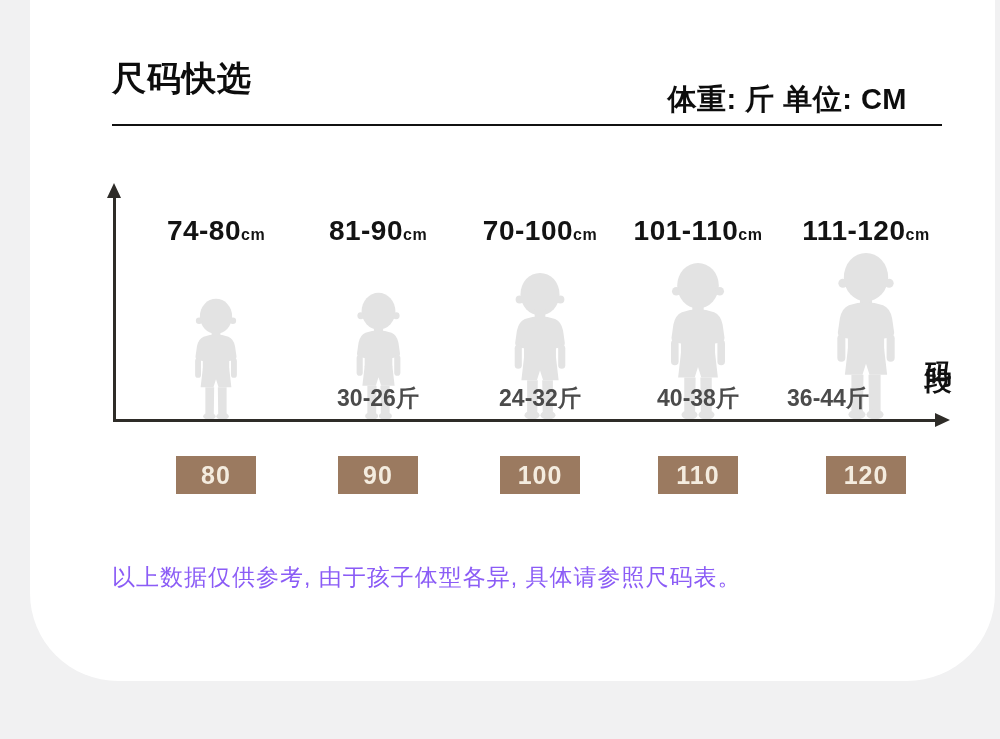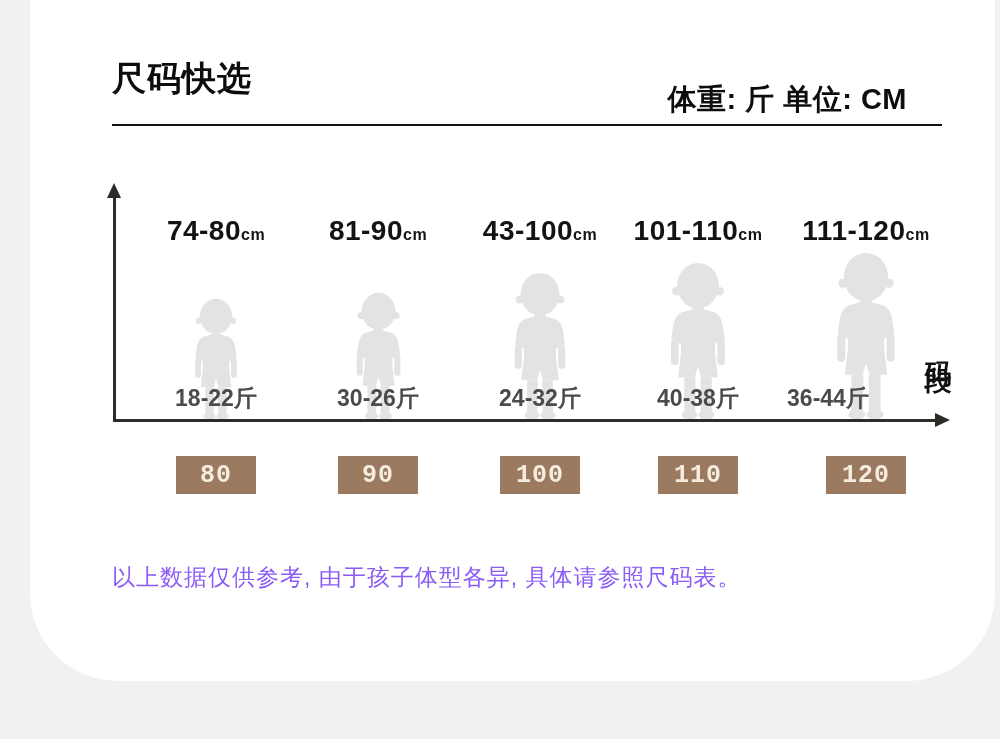--- a/index.html
+++ b/index.html
@@ -52,21 +52,21 @@
   .col-label .unit{font-size:16px;font-weight:700;vertical-align:baseline;}
   .kid{position:absolute;z-index:1;}
   .weight-label{
     position:absolute;top:383px;width:180px;text-align:center;z-index:3;
     font-size:23px;font-weight:600;color:#4b4b4b;
   }
   .size-box{
     position:absolute;top:456px;width:80px;height:38px;z-index:3;
     background:#9b7a60;color:#f4ecdf;
     display:flex;align-items:center;justify-content:center;
-    font-size:25px;font-weight:600;letter-spacing:1px;font-family:Liberation Mono, monospace;
+    font-size:25px;font-weight:600;letter-spacing:1px;
   }
   .note{
     position:absolute;left:82px;top:562px;
     font-size:23px;color:#8b5cf6;letter-spacing:1px;z-index:2;
   }
 </style>
 </head>
 <body>
 
 <svg width="0" height="0" style="position:absolute" aria-hidden="true">
@@ -99,34 +99,33 @@
   <div class="h-axis"></div>
   <div class="h-arrow"></div>
   <div class="axis-label-right">码段</div>
 
   <div class="col-label" style="left:96px">
     <span>74-80</span><span class="unit">cm</span>
   </div>
   <svg class="kid" style="left:147px;top:298px" width="78" height="123">
       <use href="#kid-shape"></use>
     </svg>
-  <div class="weight-label" style="left:96px">18-22斤</div>
   <div class="size-box" style="left:146px">80</div>
 
   <div class="col-label" style="left:258px">
     <span>81-90</span><span class="unit">cm</span>
   </div>
   <svg class="kid" style="left:308px;top:292px" width="81" height="129">
       <use href="#kid-shape"></use>
     </svg>
   <div class="weight-label" style="left:258px">30-26斤</div>
   <div class="size-box" style="left:308px">90</div>
 
   <div class="col-label" style="left:420px">
-    <span>43-100</span><span class="unit">cm</span>
+    <span>70-100</span><span class="unit">cm</span>
   </div>
   <svg class="kid" style="left:463px;top:272px" width="94" height="149">
       <use href="#kid-shape"></use>
     </svg>
   <div class="weight-label" style="left:420px">24-32斤</div>
   <div class="size-box" style="left:470px">100</div>
 
   <div class="col-label" style="left:578px">
     <span>101-110</span><span class="unit">cm</span>
   </div>

